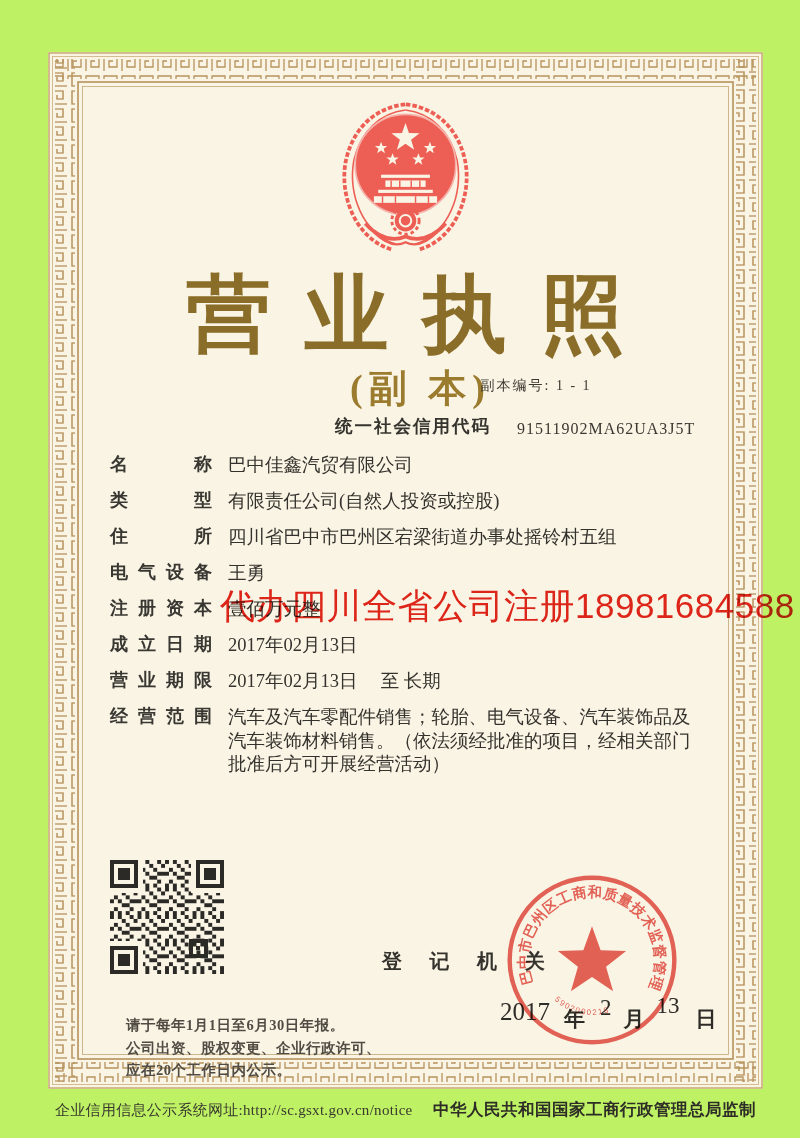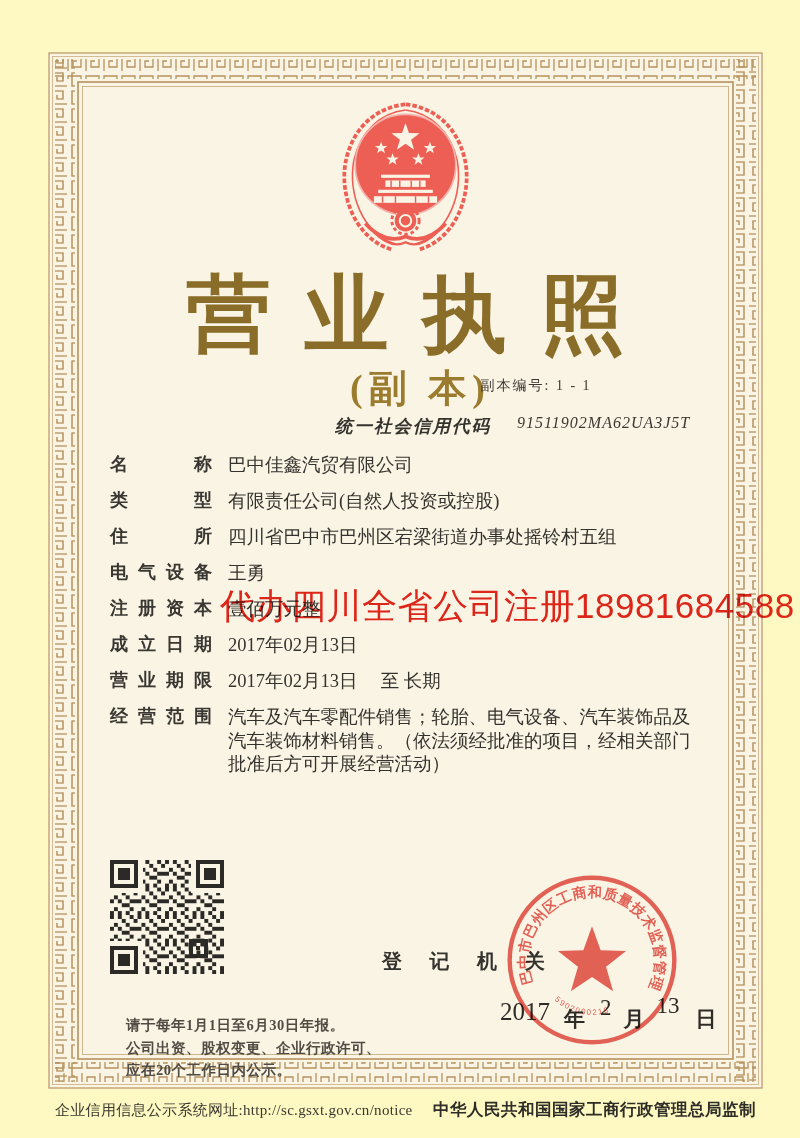--- a/index.html
+++ b/index.html
@@ -4,21 +4,21 @@
 <style>
   * { margin:0; padding:0; box-sizing:border-box; }
   html,body { width:800px; }
   body {
     width:800px; height:1138px;
     background:#fbfbf9;
     font-family:"Liberation Sans", sans-serif;
     position:relative;
     overflow:hidden;
   }
-  .scan-page { position:absolute; inset:0; width:800px; height:1138px; background:#fef9c3; }
+  .scan-page { position:absolute; inset:0; width:800px; height:1138px; background:#bef264; }
 
   
   .cert {
     position:absolute; left:48px; top:52px; width:715px; height:1037px;
     background:#faf4e5;
   }
   .border-svg { position:absolute; inset:0; z-index:1; }
 
   
   .emblem { position:absolute; left:285px; top:48px; width:145px; height:158px; z-index:2; }
@@ -41,21 +41,21 @@
     color:#9b7b2e; letter-spacing:6px;
     font-family:"Liberation Serif", serif;
   }
   .copy-number {
     position:absolute; left:calc(50% + 60px); top:11px;
     font-size:14px; color:#3a372f; letter-spacing:2px;
     font-family:"Liberation Serif", serif;
   }
 
   
-  .credit-row { position:absolute; left:287px; top:362px; z-index:2; display:flex; align-items:flex-start;font-style:italic; }
+  .credit-row { position:absolute; left:287px; top:362px; z-index:2; display:flex; align-items:flex-end; }
   .credit-label { font-size:17.5px; font-weight:700; color:#35332d; letter-spacing:2px; }
   .credit-code  { margin-left:26px; font-size:16px; color:#3b3831; letter-spacing:1px;
                   font-family:"Liberation Serif", serif; }
 
   
   .fields { position:absolute; left:62px; top:402px; width:600px; z-index:2; }
   .frow { display:flex; align-items:flex-start; margin-bottom:12.5px; }
   .flabel {
     width:102px; flex:0 0 102px; margin-right:16px;
     font-size:18px; line-height:21px; font-weight:700; color:#393732;

